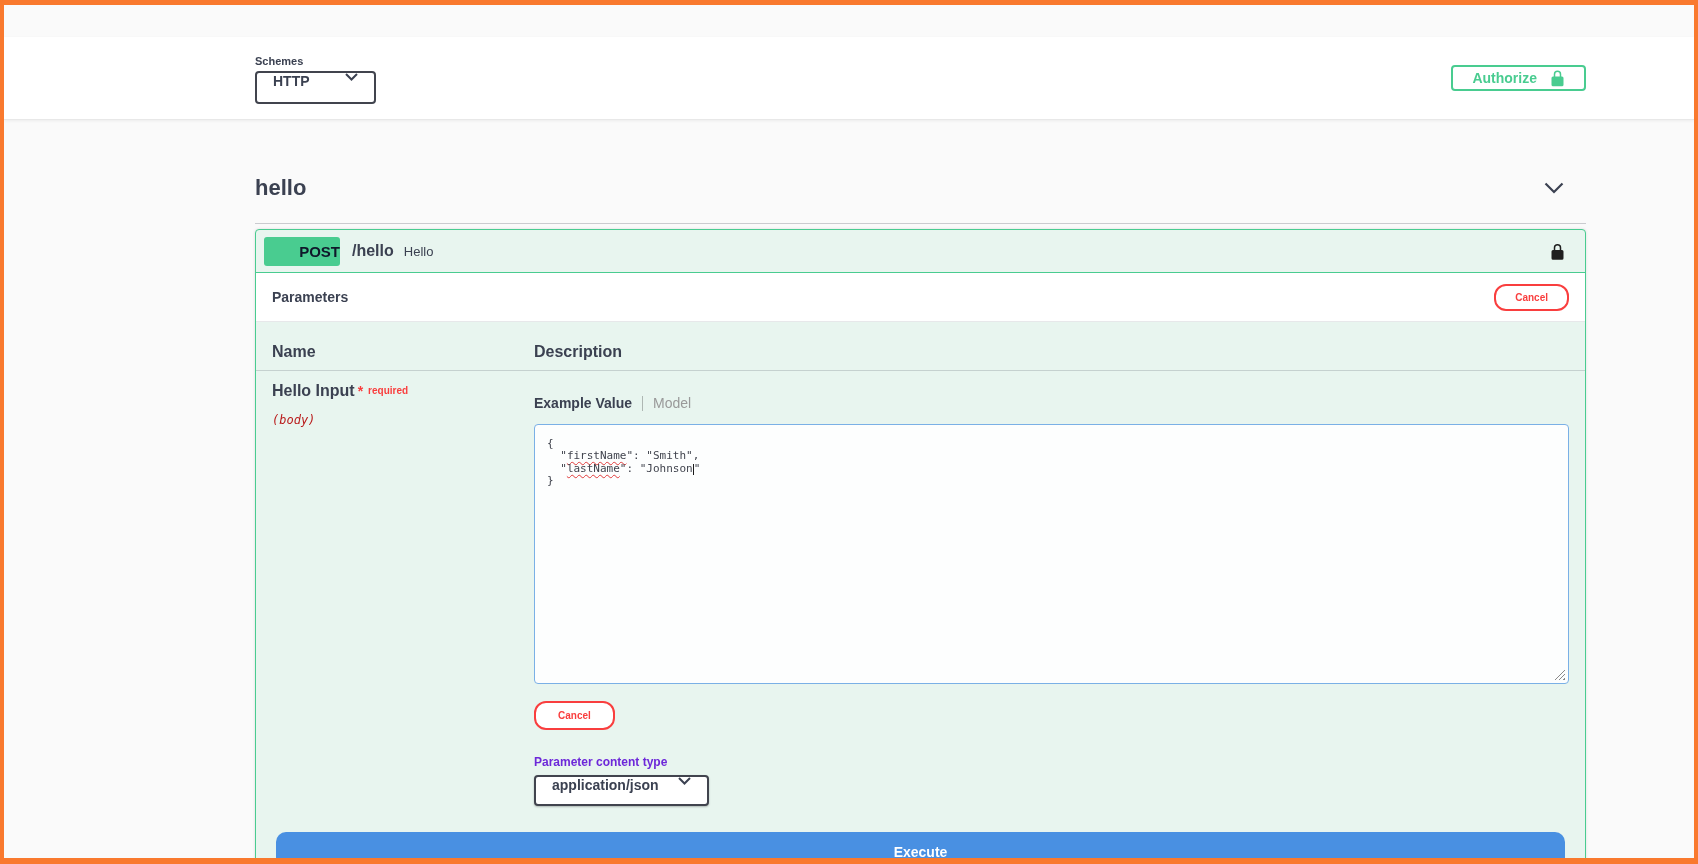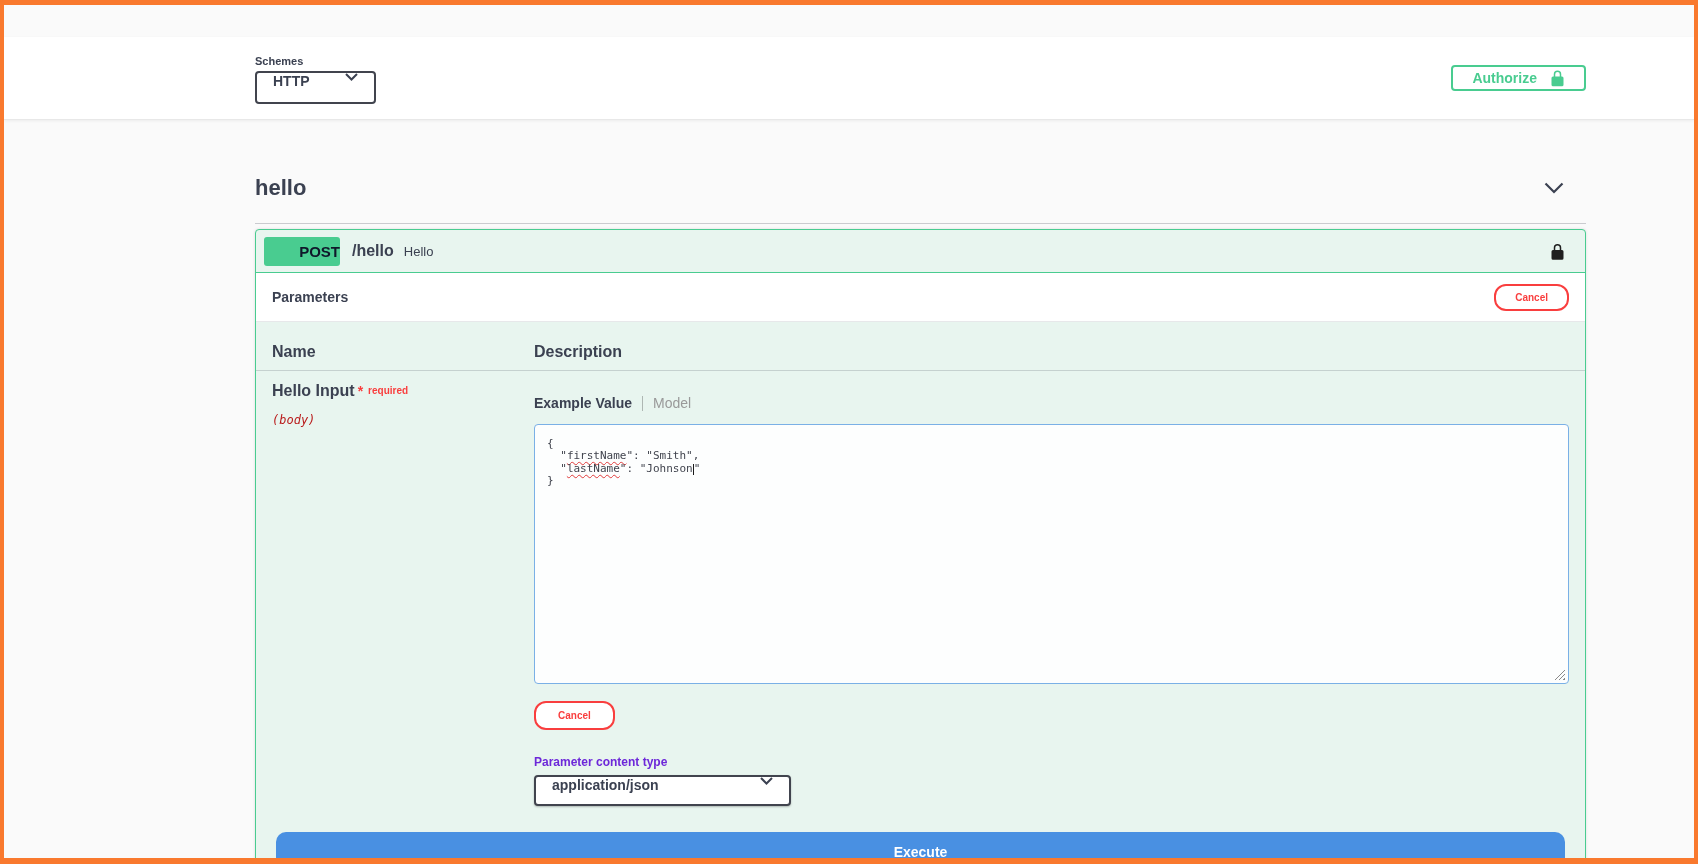--- a/index.html
+++ b/index.html
@@ -136,21 +136,21 @@
   .caret { display: inline-block; width: 1px; height: 11px; background: #1a1a1a; vertical-align: text-bottom; }
   .resize-grip {
     position: absolute; right: 3px; bottom: 3px; width: 11px; height: 11px;
     background: repeating-linear-gradient(135deg, transparent 0 2px, #8a8a8a 2px 3px);
     clip-path: polygon(100% 0, 100% 100%, 0 100%);
     cursor: nwse-resize;
   }
   .btn-cancel-body { margin-top: 17px; padding: 7px 22px; background: #fff; }
   .content-type-label { margin-top: 25px; font-size: 12px; font-weight: 700; color: #6d28d9; }
   .content-type-select {
-    margin-top: 6px; width: 257px; height: 31px;
+    margin-top: 6px; width: 175px; height: 31px;
     box-shadow: 0 1px 2px rgba(0,0,0,.25);
   }
 
   
   .execute-wrap { padding: 26px 20px 0; }
   .btn-execute {
     width: 100%; height: 40px;
     background: #4990e2; border: none; border-radius: 10px;
     color: #fff; font-family: inherit; font-size: 14px; font-weight: 700;
     cursor: pointer;

